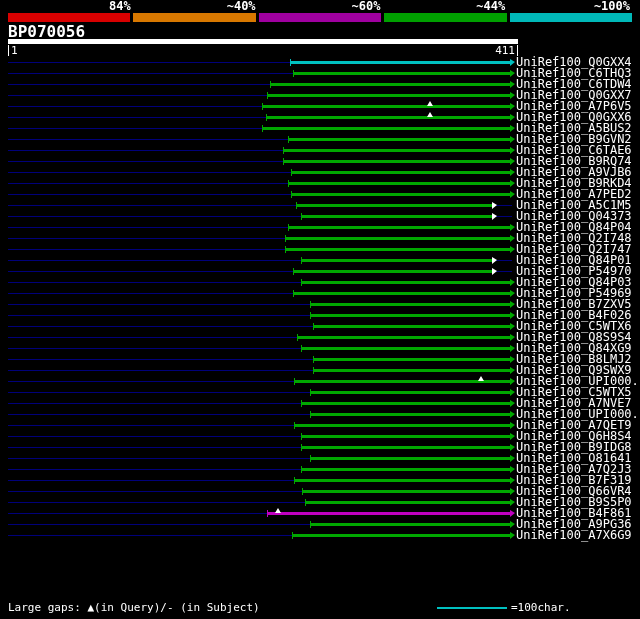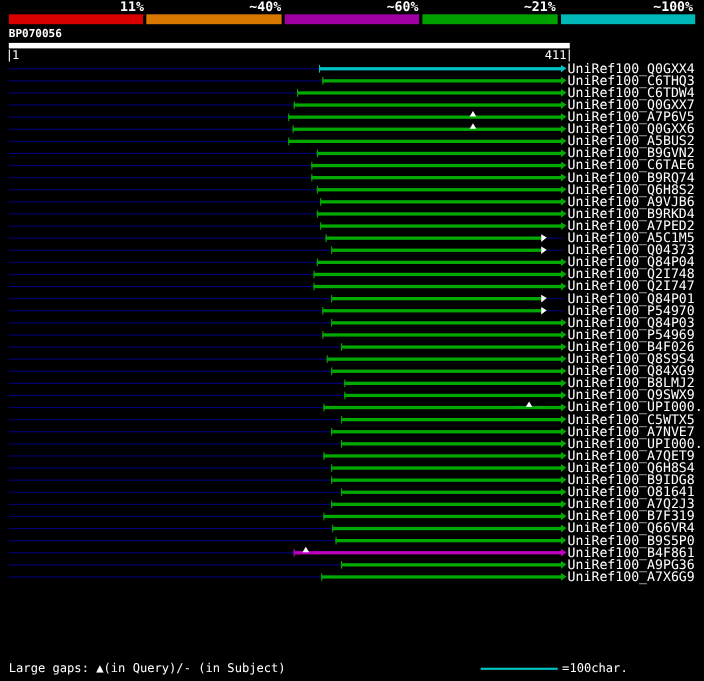--- a/index.html
+++ b/index.html
@@ -6,21 +6,21 @@
   body{
     width:640px;height:619px;background:#000000;position:relative;overflow:hidden;
     font-family:"DejaVu Sans Mono","Liberation Mono",monospace;color:#ffffff;
   }
   
   #scale-labels{position:absolute;top:1px;left:0;width:640px;height:11px;}
   .scale-label{position:absolute;top:0;width:70px;text-align:right;font-size:12px;font-weight:bold;line-height:11px;}
   #scale-bar{position:absolute;top:13px;left:8px;width:624px;height:9px;display:flex;gap:3px;}
   .scale-seg{flex:1;height:9px;}
   
-  .query-name{position:absolute;top:26px;left:8px;font-size:10px;font-weight:bold;line-height:12px;}
+  .query-name{position:absolute;top:26px;left:8px;font-size:16px;font-weight:bold;line-height:12px;}
   .query-bar{position:absolute;top:39px;left:8px;width:510px;height:5px;background:#ffffff;}
   .ruler{position:absolute;top:45px;left:8px;width:510px;height:11px;font-size:11px;line-height:11px;}
   .ruler-start{position:absolute;left:0;top:0;border-left:1px solid #ffffff;padding-left:2px;}
   .ruler-end{position:absolute;right:0;top:0;border-right:1px solid #ffffff;padding-right:2px;}
   
   #rows{position:absolute;top:57px;left:0;width:640px;}
   .row{position:relative;height:11px;}
   .row-line{position:absolute;left:8px;top:5px;width:504px;height:1px;background:#00007a;}
   .bar{position:absolute;top:4px;height:3px;}
   .bar-tick{position:absolute;top:2px;width:1px;height:7px;}
@@ -31,24 +31,24 @@
   .row-label{position:absolute;left:516px;top:0;height:11px;line-height:11px;font-size:12px;white-space:nowrap;}
   
   .footer-gaps{position:absolute;left:8px;top:601px;font-size:11px;line-height:14px;}
   .footer-scale-line{position:absolute;left:437px;top:607px;width:70px;height:2px;}
   .footer-scale-text{position:absolute;left:511px;top:601px;font-size:11px;line-height:14px;}
 </style>
 </head>
 <body>
 
 <div id="scale-labels">
-    <span class="scale-label" style="left: 60.8px;">11%</span>
+    <span class="scale-label" style="left: 60.8px;">84%</span>
     <span class="scale-label" style="left: 185.6px;">~40%</span>
     <span class="scale-label" style="left: 310.4px;">~60%</span>
-    <span class="scale-label" style="left: 435.2px;">~21%</span>
+    <span class="scale-label" style="left: 435.2px;">~44%</span>
     <span class="scale-label" style="left: 560px;">~100%</span>
   </div>
 <div id="scale-bar">
     <div class="scale-seg" style="background: rgb(216, 0, 0);"></div>
     <div class="scale-seg" style="background: rgb(216, 120, 0);"></div>
     <div class="scale-seg" style="background: rgb(160, 0, 160);"></div>
     <div class="scale-seg" style="background: rgb(0, 160, 0);"></div>
     <div class="scale-seg" style="background: rgb(0, 184, 184);"></div>
   </div>
 
@@ -127,27 +127,20 @@
     </div>
     <div class="row">
       <div class="row-line"></div>
       <div class="bar" style="left: 283.356px; width: 226.185px; background: rgb(0, 168, 0);"></div>
       <div class="bar-tick" style="left: 283.356px; background: rgb(0, 168, 0);"></div>
       <div class="bar-arrow" style="left: 509.541px; border-left-color: rgb(0, 168, 0);"></div>
       <div class="row-label">UniRef100_B9RQ74</div>
     </div>
     <div class="row">
       <div class="row-line"></div>
-      <div class="bar" style="left: 288.273px; width: 221.268px; background: rgb(0, 168, 0);"></div>
-      <div class="bar-tick" style="left: 288.273px; background: rgb(0, 168, 0);"></div>
-      <div class="bar-arrow" style="left: 509.541px; border-left-color: rgb(0, 168, 0);"></div>
-      <div class="row-label">UniRef100_Q6H8S2</div>
-    </div>
-    <div class="row">
-      <div class="row-line"></div>
       <div class="bar" style="left: 290.732px; width: 218.81px; background: rgb(0, 168, 0);"></div>
       <div class="bar-tick" style="left: 290.732px; background: rgb(0, 168, 0);"></div>
       <div class="bar-arrow" style="left: 509.541px; border-left-color: rgb(0, 168, 0);"></div>
       <div class="row-label">UniRef100_A9VJB6</div>
     </div>
     <div class="row">
       <div class="row-line"></div>
       <div class="bar" style="left: 288.273px; width: 221.268px; background: rgb(0, 168, 0);"></div>
       <div class="bar-tick" style="left: 288.273px; background: rgb(0, 168, 0);"></div>
       <div class="bar-arrow" style="left: 509.541px; border-left-color: rgb(0, 168, 0);"></div>
@@ -221,21 +214,35 @@
       <div class="bar" style="left: 293.19px; width: 216.351px; background: rgb(0, 168, 0);"></div>
       <div class="bar-tick" style="left: 293.19px; background: rgb(0, 168, 0);"></div>
       <div class="bar-arrow" style="left: 509.541px; border-left-color: rgb(0, 168, 0);"></div>
       <div class="row-label">UniRef100_P54969</div>
     </div>
     <div class="row">
       <div class="row-line"></div>
       <div class="bar" style="left: 310.4px; width: 199.141px; background: rgb(0, 168, 0);"></div>
       <div class="bar-tick" style="left: 310.4px; background: rgb(0, 168, 0);"></div>
       <div class="bar-arrow" style="left: 509.541px; border-left-color: rgb(0, 168, 0);"></div>
+      <div class="row-label">UniRef100_B7ZXV5</div>
+    </div>
+    <div class="row">
+      <div class="row-line"></div>
+      <div class="bar" style="left: 310.4px; width: 199.141px; background: rgb(0, 168, 0);"></div>
+      <div class="bar-tick" style="left: 310.4px; background: rgb(0, 168, 0);"></div>
+      <div class="bar-arrow" style="left: 509.541px; border-left-color: rgb(0, 168, 0);"></div>
       <div class="row-label">UniRef100_B4F026</div>
+    </div>
+    <div class="row">
+      <div class="row-line"></div>
+      <div class="bar" style="left: 312.859px; width: 196.683px; background: rgb(0, 168, 0);"></div>
+      <div class="bar-tick" style="left: 312.859px; background: rgb(0, 168, 0);"></div>
+      <div class="bar-arrow" style="left: 509.541px; border-left-color: rgb(0, 168, 0);"></div>
+      <div class="row-label">UniRef100_C5WTX6</div>
     </div>
     <div class="row">
       <div class="row-line"></div>
       <div class="bar" style="left: 296.878px; width: 212.663px; background: rgb(0, 168, 0);"></div>
       <div class="bar-tick" style="left: 296.878px; background: rgb(0, 168, 0);"></div>
       <div class="bar-arrow" style="left: 509.541px; border-left-color: rgb(0, 168, 0);"></div>
       <div class="row-label">UniRef100_Q8S9S4</div>
     </div>
     <div class="row">
       <div class="row-line"></div>

